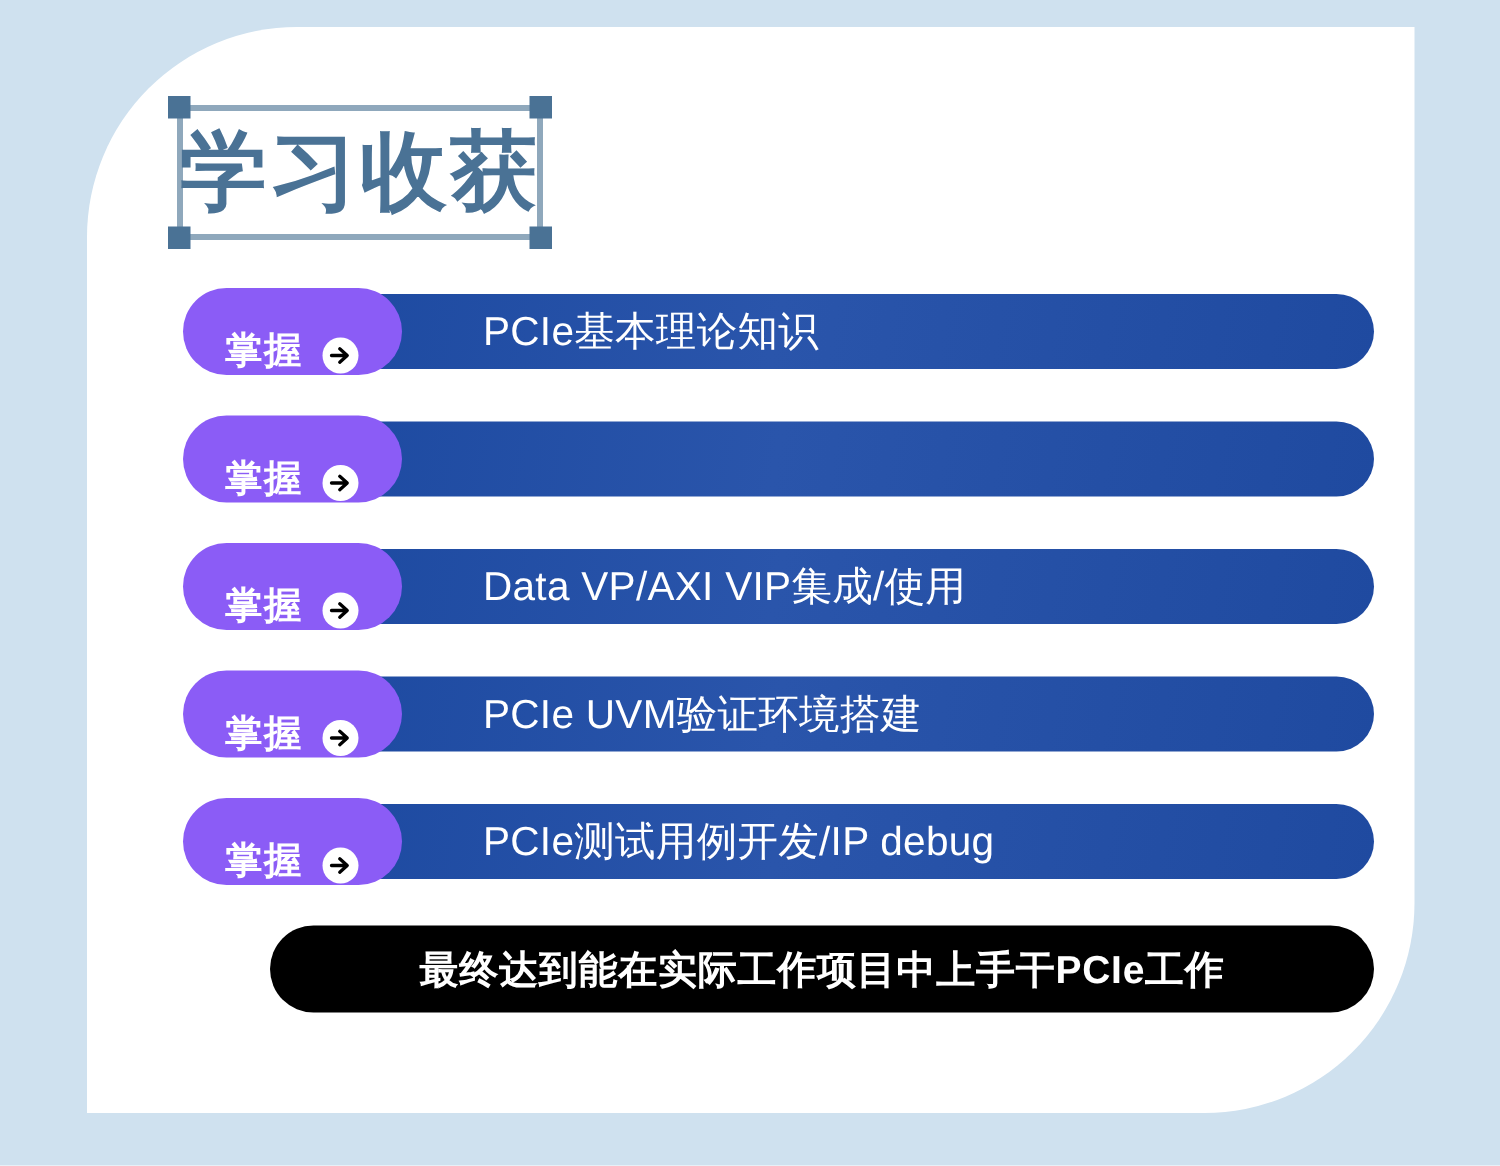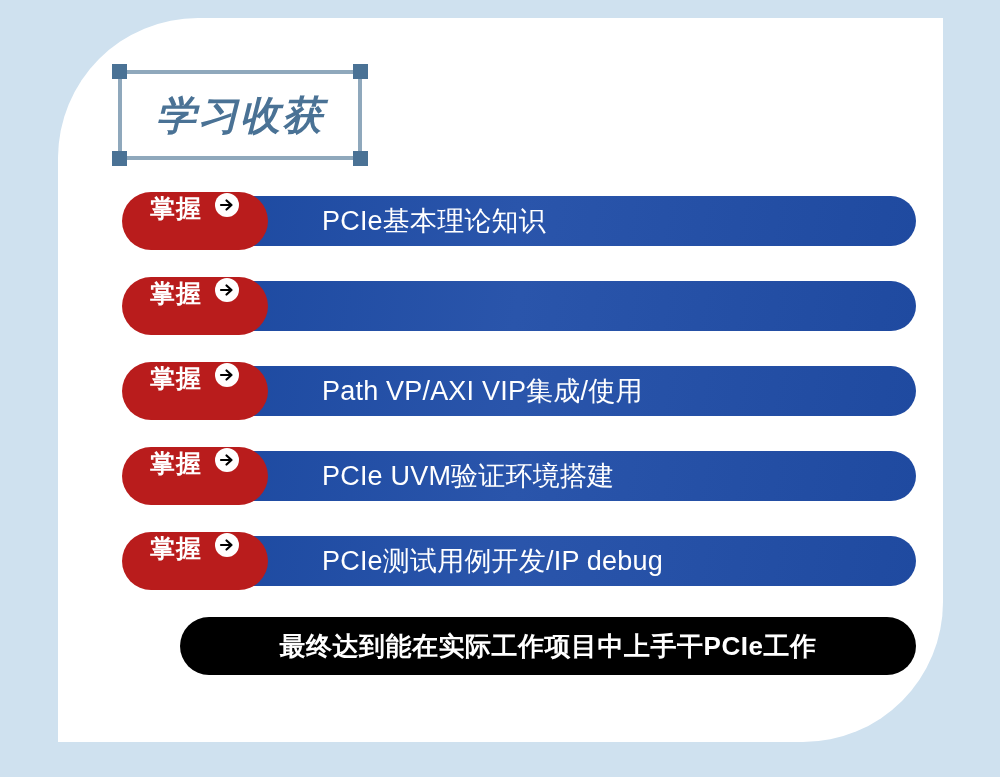--- a/index.html
+++ b/index.html
@@ -55,26 +55,25 @@
   .frame-corner.bl { left: -6px;  bottom: -6px; }
   .frame-corner.br { right: -6px; bottom: -6px; }
 
   #title-text {
     position: absolute;
     left: 0; top: 0;
     width: 100%; height: 100%;
     display: flex;
     align-items: center;
     justify-content: center;
-    font-size: 40px;
+    font-size: 58px;
     font-weight: bold;
     color: #4a7295;
     letter-spacing: 2px;
     white-space: nowrap;
-    font-style: italic;
   }
 
   
   #rows {
     position: absolute;
     left: 64px;
     top: 174px;
     width: 800px;
   }
   .row {
@@ -91,23 +90,23 @@
     border-radius: 0 25px 25px 0;
     background: linear-gradient(100deg, #1c49a0 0%, #2a55ab 45%, #1f4aa0 100%);
   }
   .row-badge {
     position: absolute;
     left: 0;
     top: 0;
     height: 58px;
     width: 146px;
     border-radius: 29px;
-    background: #b91c1c;
-    display: flex;
-    align-items: flex-start;
+    background: #8b5cf6;
+    display: flex;
+    align-items: flex-end;
     justify-content: center;
     gap: 12px;
     z-index: 2;
   }
   .badge-label {
     font-size: 25px;
     font-weight: bold;
     color: #ffffff;
     letter-spacing: 1px;
     white-space: nowrap;
@@ -204,21 +203,21 @@
       <div class="row-bar"></div>
       <div class="row-badge">
         <span class="badge-label">掌握</span>
         <span class="badge-icon">
           <svg width="26" height="26" viewBox="0 0 26 26">
             <circle cx="13" cy="13" r="12" fill="#ffffff"></circle>
             <path d="M7 13 H16 M12.5 8.5 L17.5 13 L12.5 17.5" stroke="#000000" stroke-width="2.2" fill="none" stroke-linecap="round" stroke-linejoin="round"></path>
           </svg>
         </span>
       </div>
-      <div class="row-text">Path VP/AXI VIP集成/使用</div>
+      <div class="row-text">Data VP/AXI VIP集成/使用</div>
     </div>
 
     <div class="row">
       <div class="row-bar"></div>
       <div class="row-badge">
         <span class="badge-label">掌握</span>
         <span class="badge-icon">
           <svg width="26" height="26" viewBox="0 0 26 26">
             <circle cx="13" cy="13" r="12" fill="#ffffff"></circle>
             <path d="M7 13 H16 M12.5 8.5 L17.5 13 L12.5 17.5" stroke="#000000" stroke-width="2.2" fill="none" stroke-linecap="round" stroke-linejoin="round"></path>

